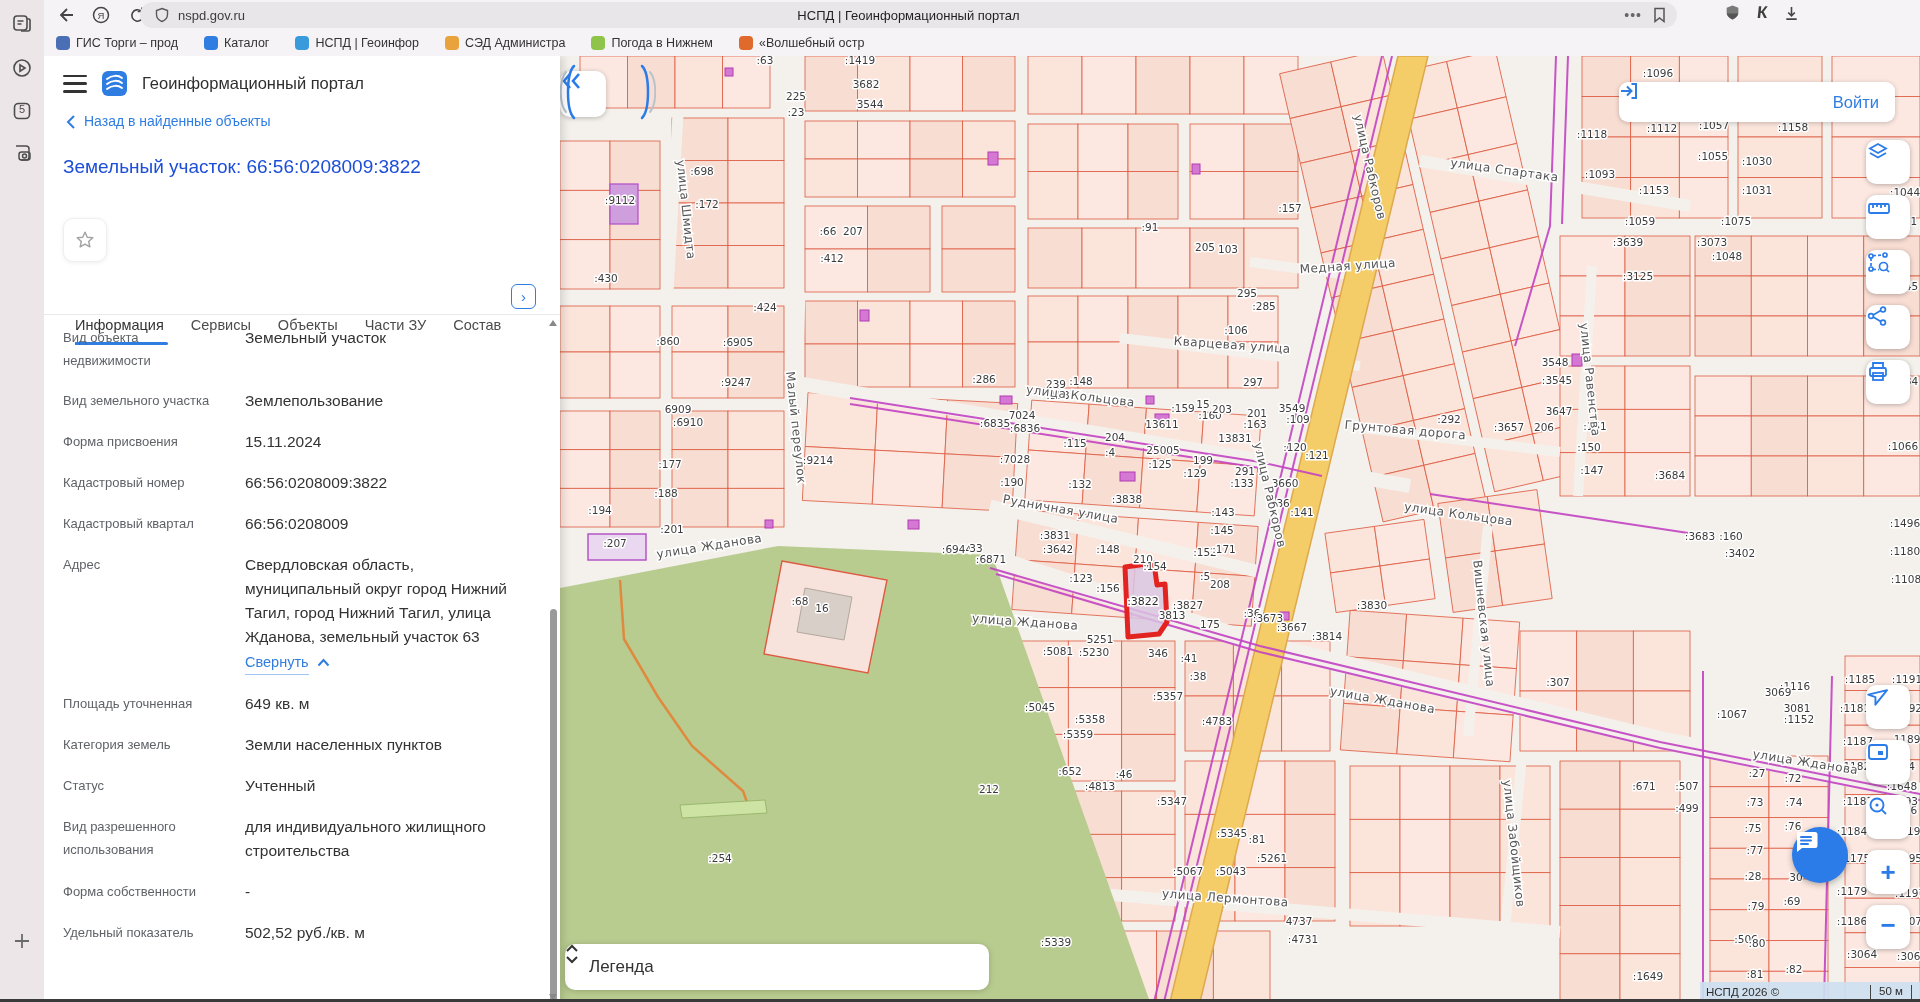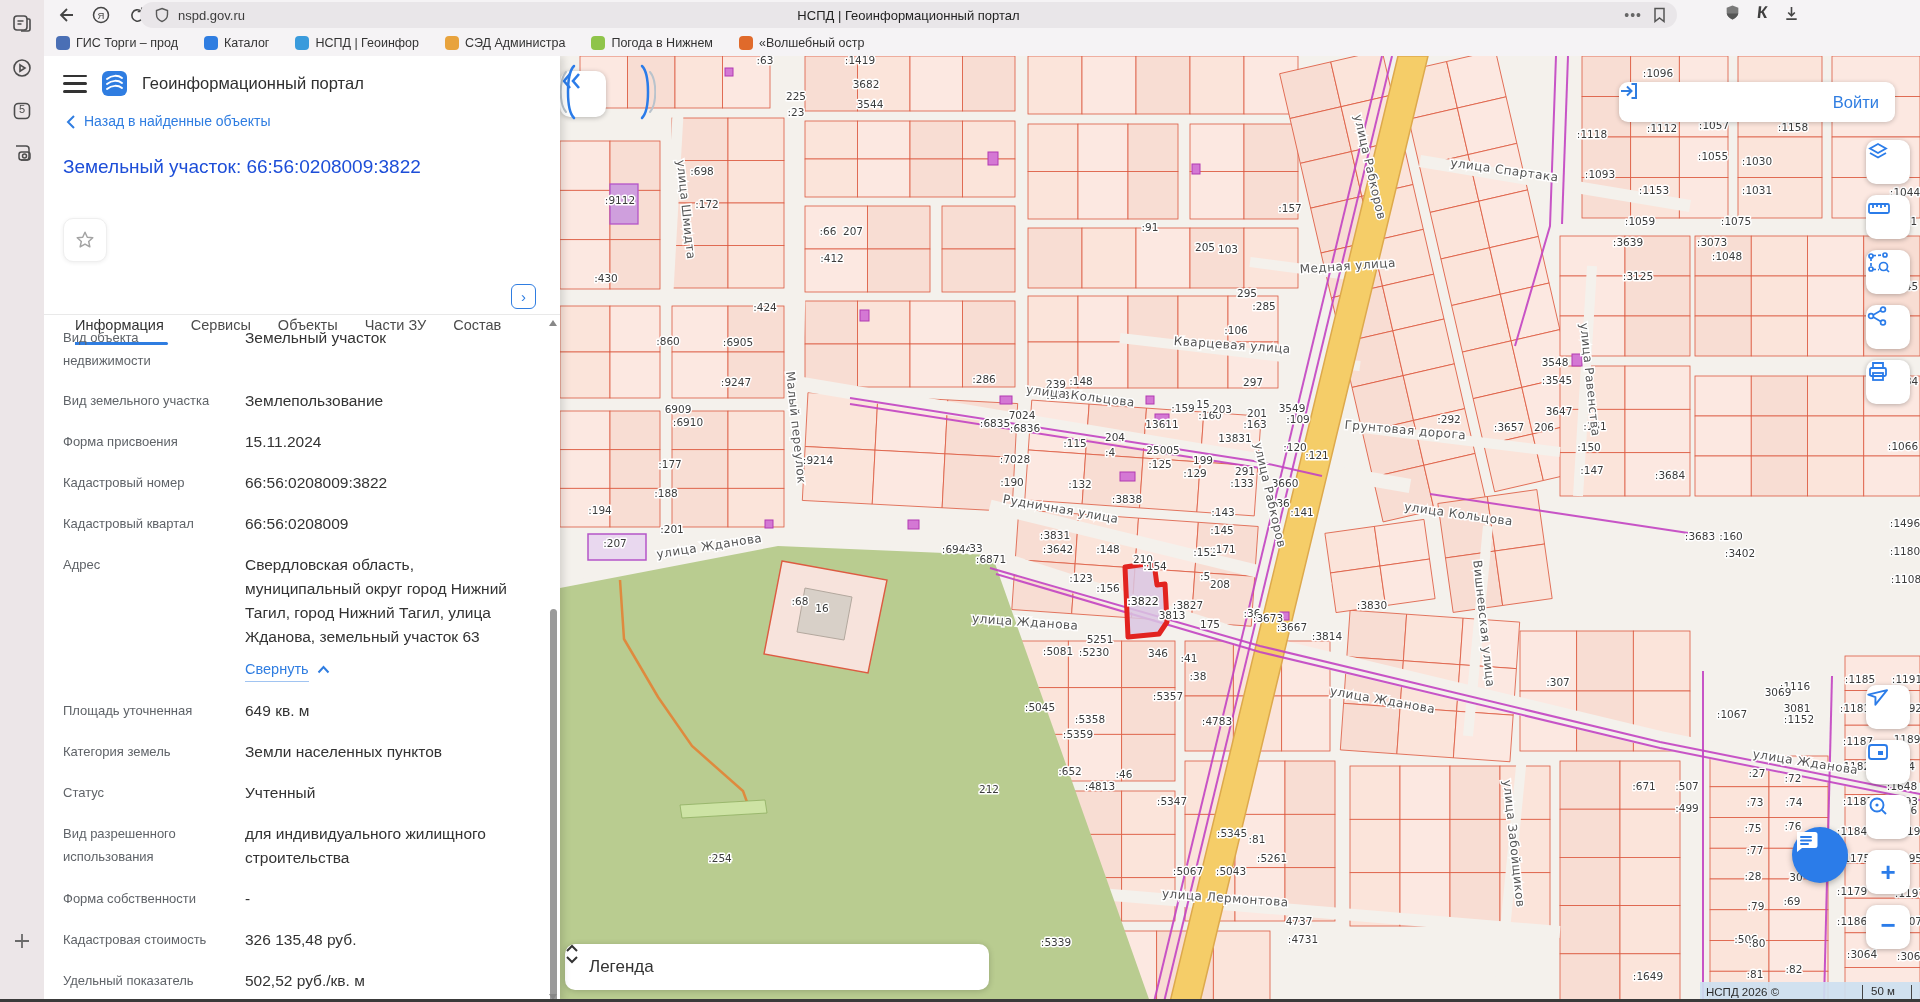--- a/index.html
+++ b/index.html
@@ -35,21 +35,21 @@
   .tab.active{color:#333;}
   .tab.active::after{content:"";position:absolute;left:-4px;right:-4px;bottom:0;height:3px;background:#2f7de1;border-radius:2px;}
   .tabs-divider{position:absolute;left:0;right:0;top:258px;height:1px;background:#e9e9e9;}
   .tabs-fade{position:absolute;right:40px;top:224px;width:50px;height:32px;background:linear-gradient(to right,rgba(255,255,255,0),#fff);}
   .tab-arrow{position:absolute;right:24px;top:228px;width:23px;height:23px;border:1.5px solid #2f7de1;border-radius:6px;
              color:#2f7de1;font-size:15px;display:flex;align-items:center;justify-content:center;cursor:pointer;background:#fff;}
   .fields{position:absolute;left:19px;top:270px;right:36px;}
   .frow{display:grid;grid-template-columns:158px 1fr;column-gap:24px;margin-bottom:17px;}
   .flabel{font-size:13px;color:#5f6368;line-height:23px;}
   .fvalue{font-size:15.5px;color:#333;line-height:24px;}
-  .collapse-link{display:flex;align-items:center;gap:8px;color:#2f7de1;font-size:14.5px;margin-top:8px;cursor:pointer;}
+  .collapse-link{display:flex;align-items:center;gap:8px;color:#2f7de1;font-size:14.5px;margin-top:1px;cursor:pointer;}
   .collapse-link span{border-bottom:1px solid rgba(47,125,225,.45);}
   .vsb-track{position:absolute;right:2px;top:262px;bottom:0;width:9px;}
   .vsb-thumb{position:absolute;right:1px;top:291px;width:7px;height:578px;background:#9a9a9a;border-radius:4px;cursor:pointer;}
   .vsb-arrow{position:absolute;right:1px;width:0;height:0;border-left:4px solid transparent;border-right:4px solid transparent;}
   
   .map-area{position:absolute;left:560px;top:56px;width:1360px;height:946px;overflow:hidden;background:#f4f1ec;}
   .map-area svg{position:absolute;left:0;top:0;}
   .mbtn{position:absolute;width:44px;height:44px;background:#fff;border-radius:10px;box-shadow:0 1px 5px rgba(0,0,0,.28);
         display:flex;align-items:center;justify-content:center;cursor:pointer;z-index:6;}
   .mbtn svg{display:block;}
@@ -64,21 +64,21 @@
   .chat-arcs{position:absolute;left:1212px;top:763px;z-index:6;pointer-events:none;}
   .legend{position:absolute;left:5px;top:888px;width:424px;height:46px;background:#fff;border-radius:10px;
         box-shadow:0 1px 6px rgba(0,0,0,.2);display:flex;align-items:center;justify-content:space-between;
         padding:0 20px 0 24px;box-sizing:border-box;cursor:pointer;z-index:6;}
   .legend-label{font-size:17px;color:#333;}
   .attribution{position:absolute;right:0;top:926px;width:220px;height:20px;background:rgba(205,223,240,.92);
         display:flex;align-items:center;justify-content:space-between;padding:0 8px 0 6px;box-sizing:border-box;z-index:5;}
   .attr-text{font-size:11.5px;color:#2c2c2c;}
   .scalebar{display:flex;align-items:flex-end;gap:0;}
   .scale-inner{border-left:1.5px solid #444;border-right:1.5px solid #444;border-bottom:1.5px solid #444;
-        padding:0 16px 1px 8px;font-size:11.5px;color:#2c2c2c;height:13px;line-height:12px;}
+        padding:0 8px 1px 8px;font-size:11.5px;color:#2c2c2c;height:13px;line-height:12px;}
   .bottom-edge{position:absolute;left:0;bottom:0;width:1920px;height:3px;background:#3a3a3a;z-index:50;}
 </style>
 </head>
 <body>
 
 <div class="browser-sidebar">
   <div class="sb-icon" style="top:12px">
     <svg width="22" height="22" viewBox="0 0 22 22" fill="none" stroke="#4d4d4d" stroke-width="1.6">
       <rect x="3" y="4" width="13" height="14" rx="3"></rect>
         <path d="M16 7h2a1 1 0 0 1 1 1v9a2 2 0 0 1-2 2h-7"></path>
@@ -1041,24 +1041,20 @@
       </div>
       <div class="frow">
         <div class="flabel">Вид разрешенного использования</div>
         <div class="fvalue">для индивидуального жилищного строительства</div>
       </div>
       <div class="frow">
         <div class="flabel">Форма собственности</div>
         <div class="fvalue">-</div>
       </div>
       <div class="frow">
-        <div class="flabel">Кадастровая стоимость</div>
-        <div class="fvalue">326 135,48 руб.</div>
-      </div>
-      <div class="frow">
         <div class="flabel">Удельный показатель</div>
         <div class="fvalue">502,52 руб./кв. м</div>
       </div>
     </div>
   <div class="vsb-track">
     <div class="vsb-arrow" style="top:2px;border-bottom:6px solid #888;"></div>
     <div class="vsb-thumb"></div>
     <div class="vsb-arrow" style="bottom:2px;border-top:6px solid #888;"></div>
   </div>
 </div>

